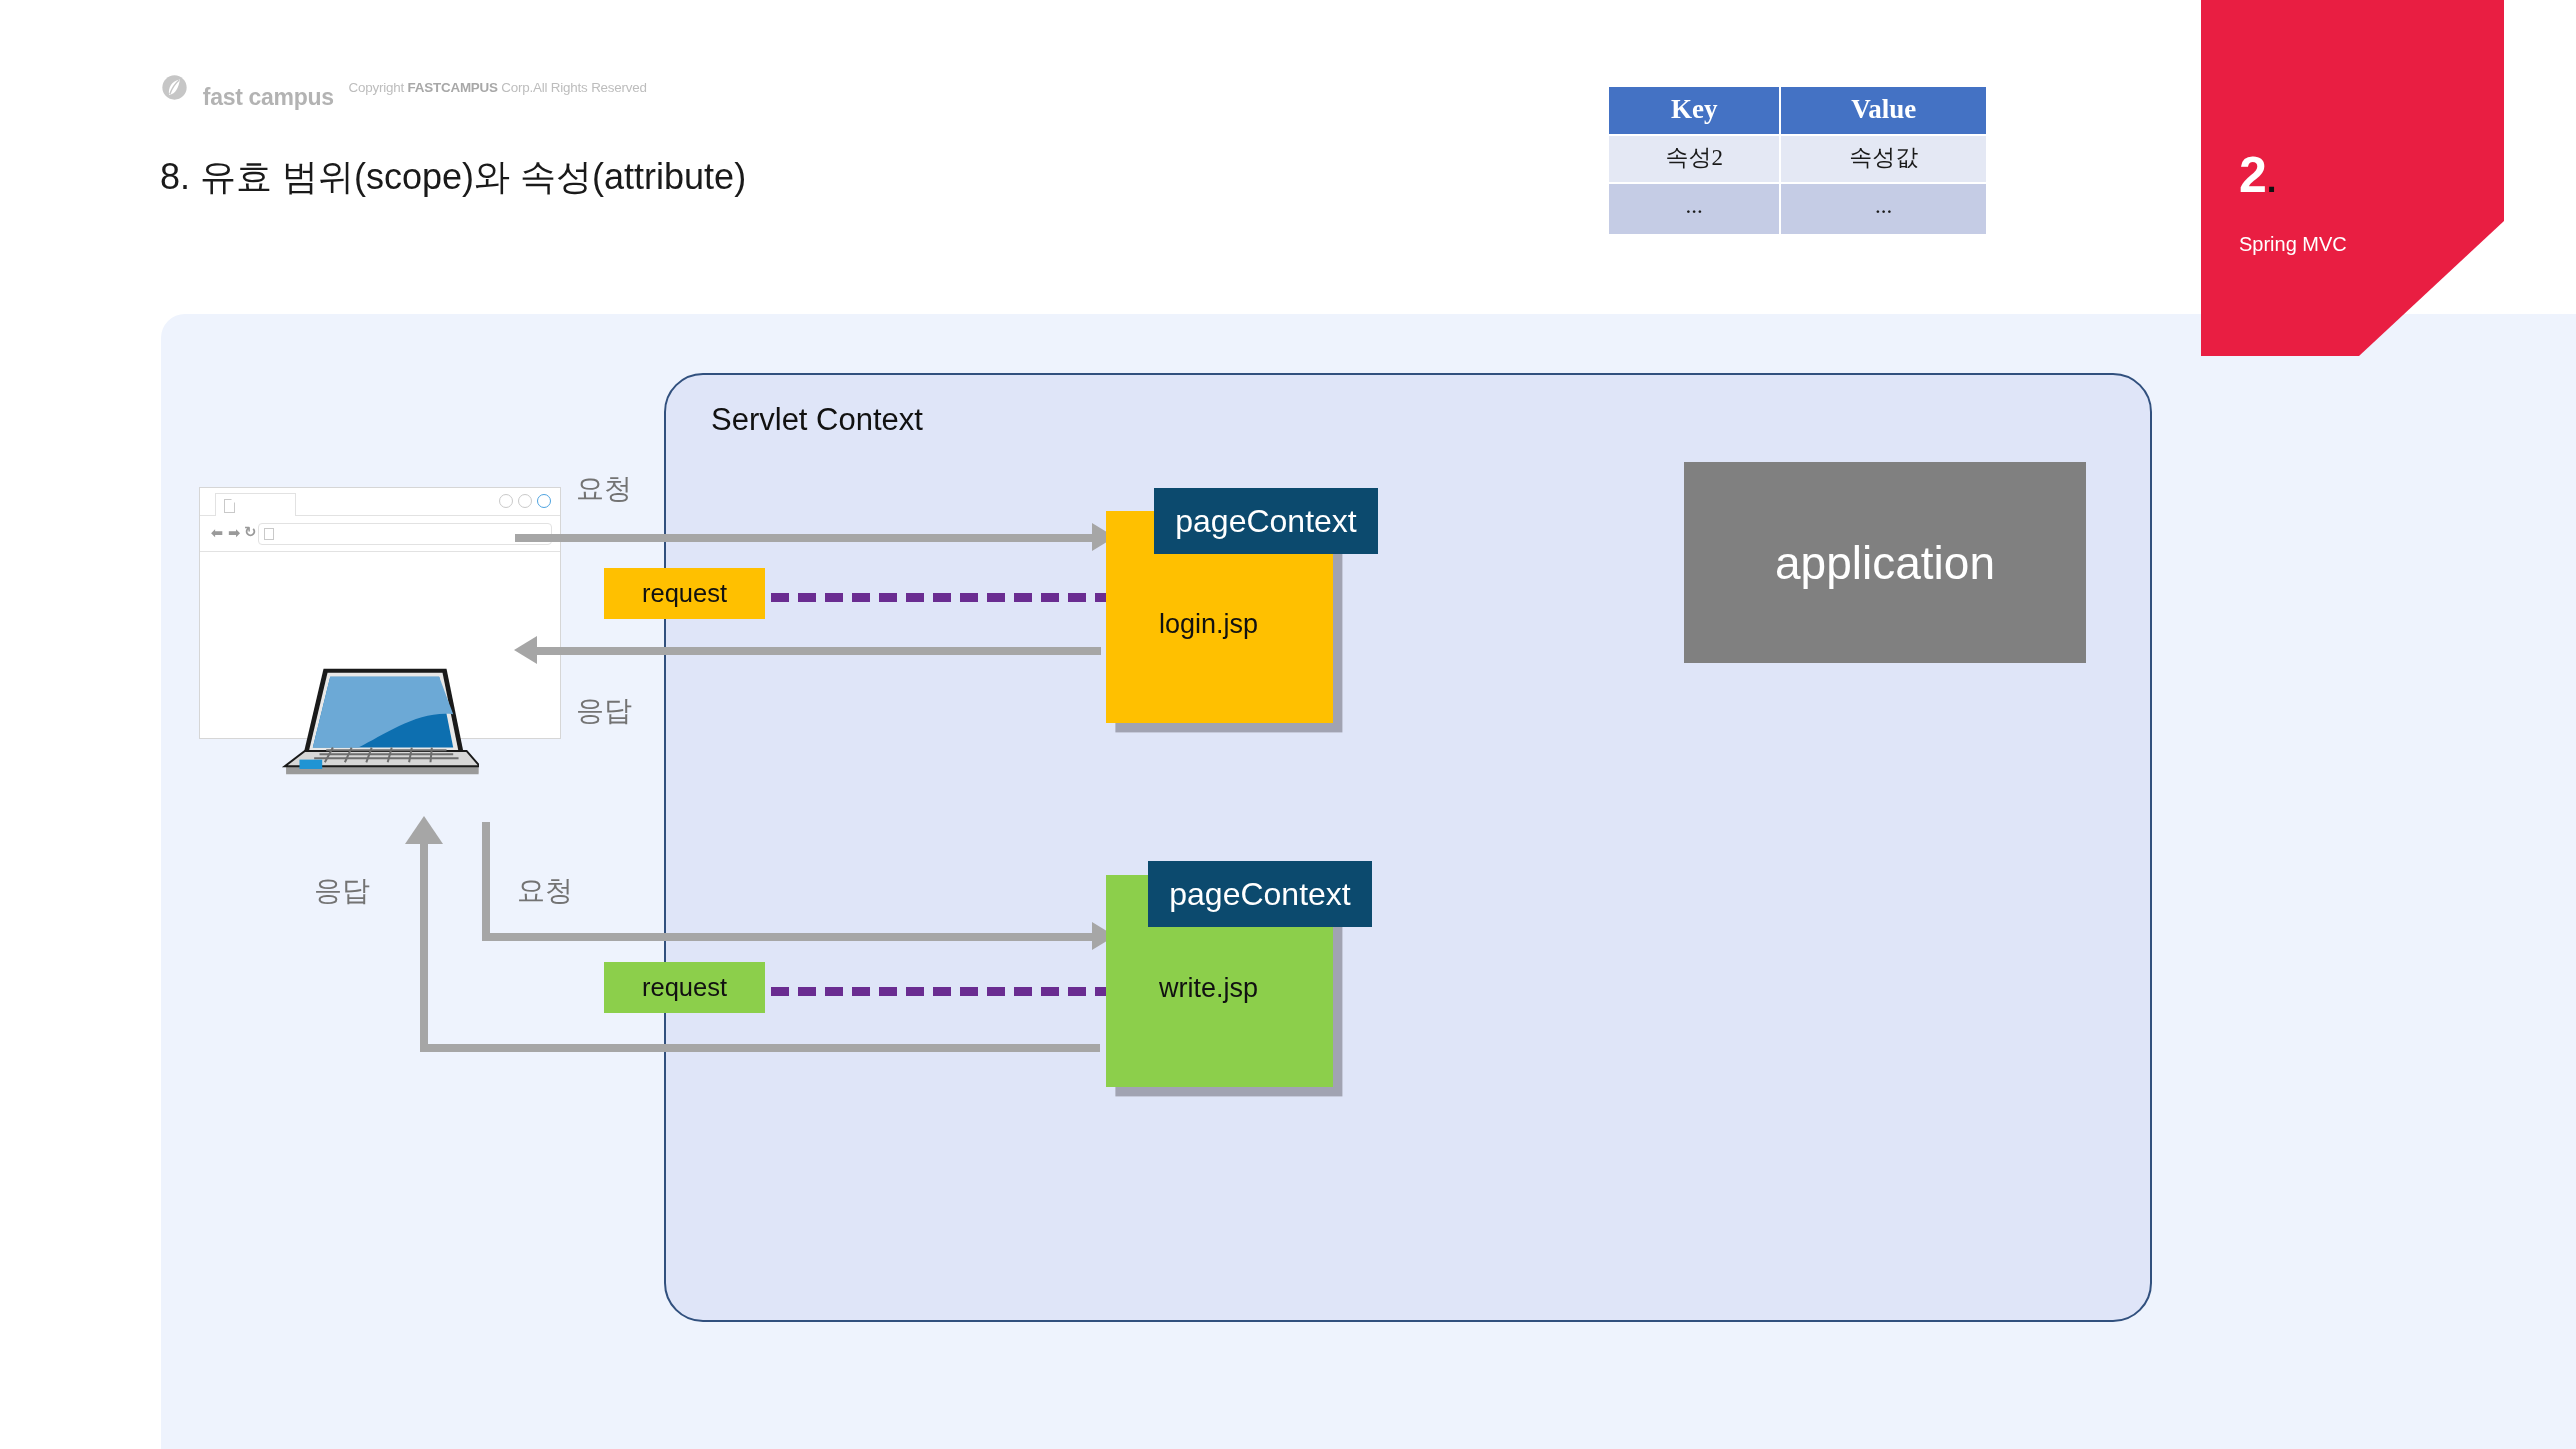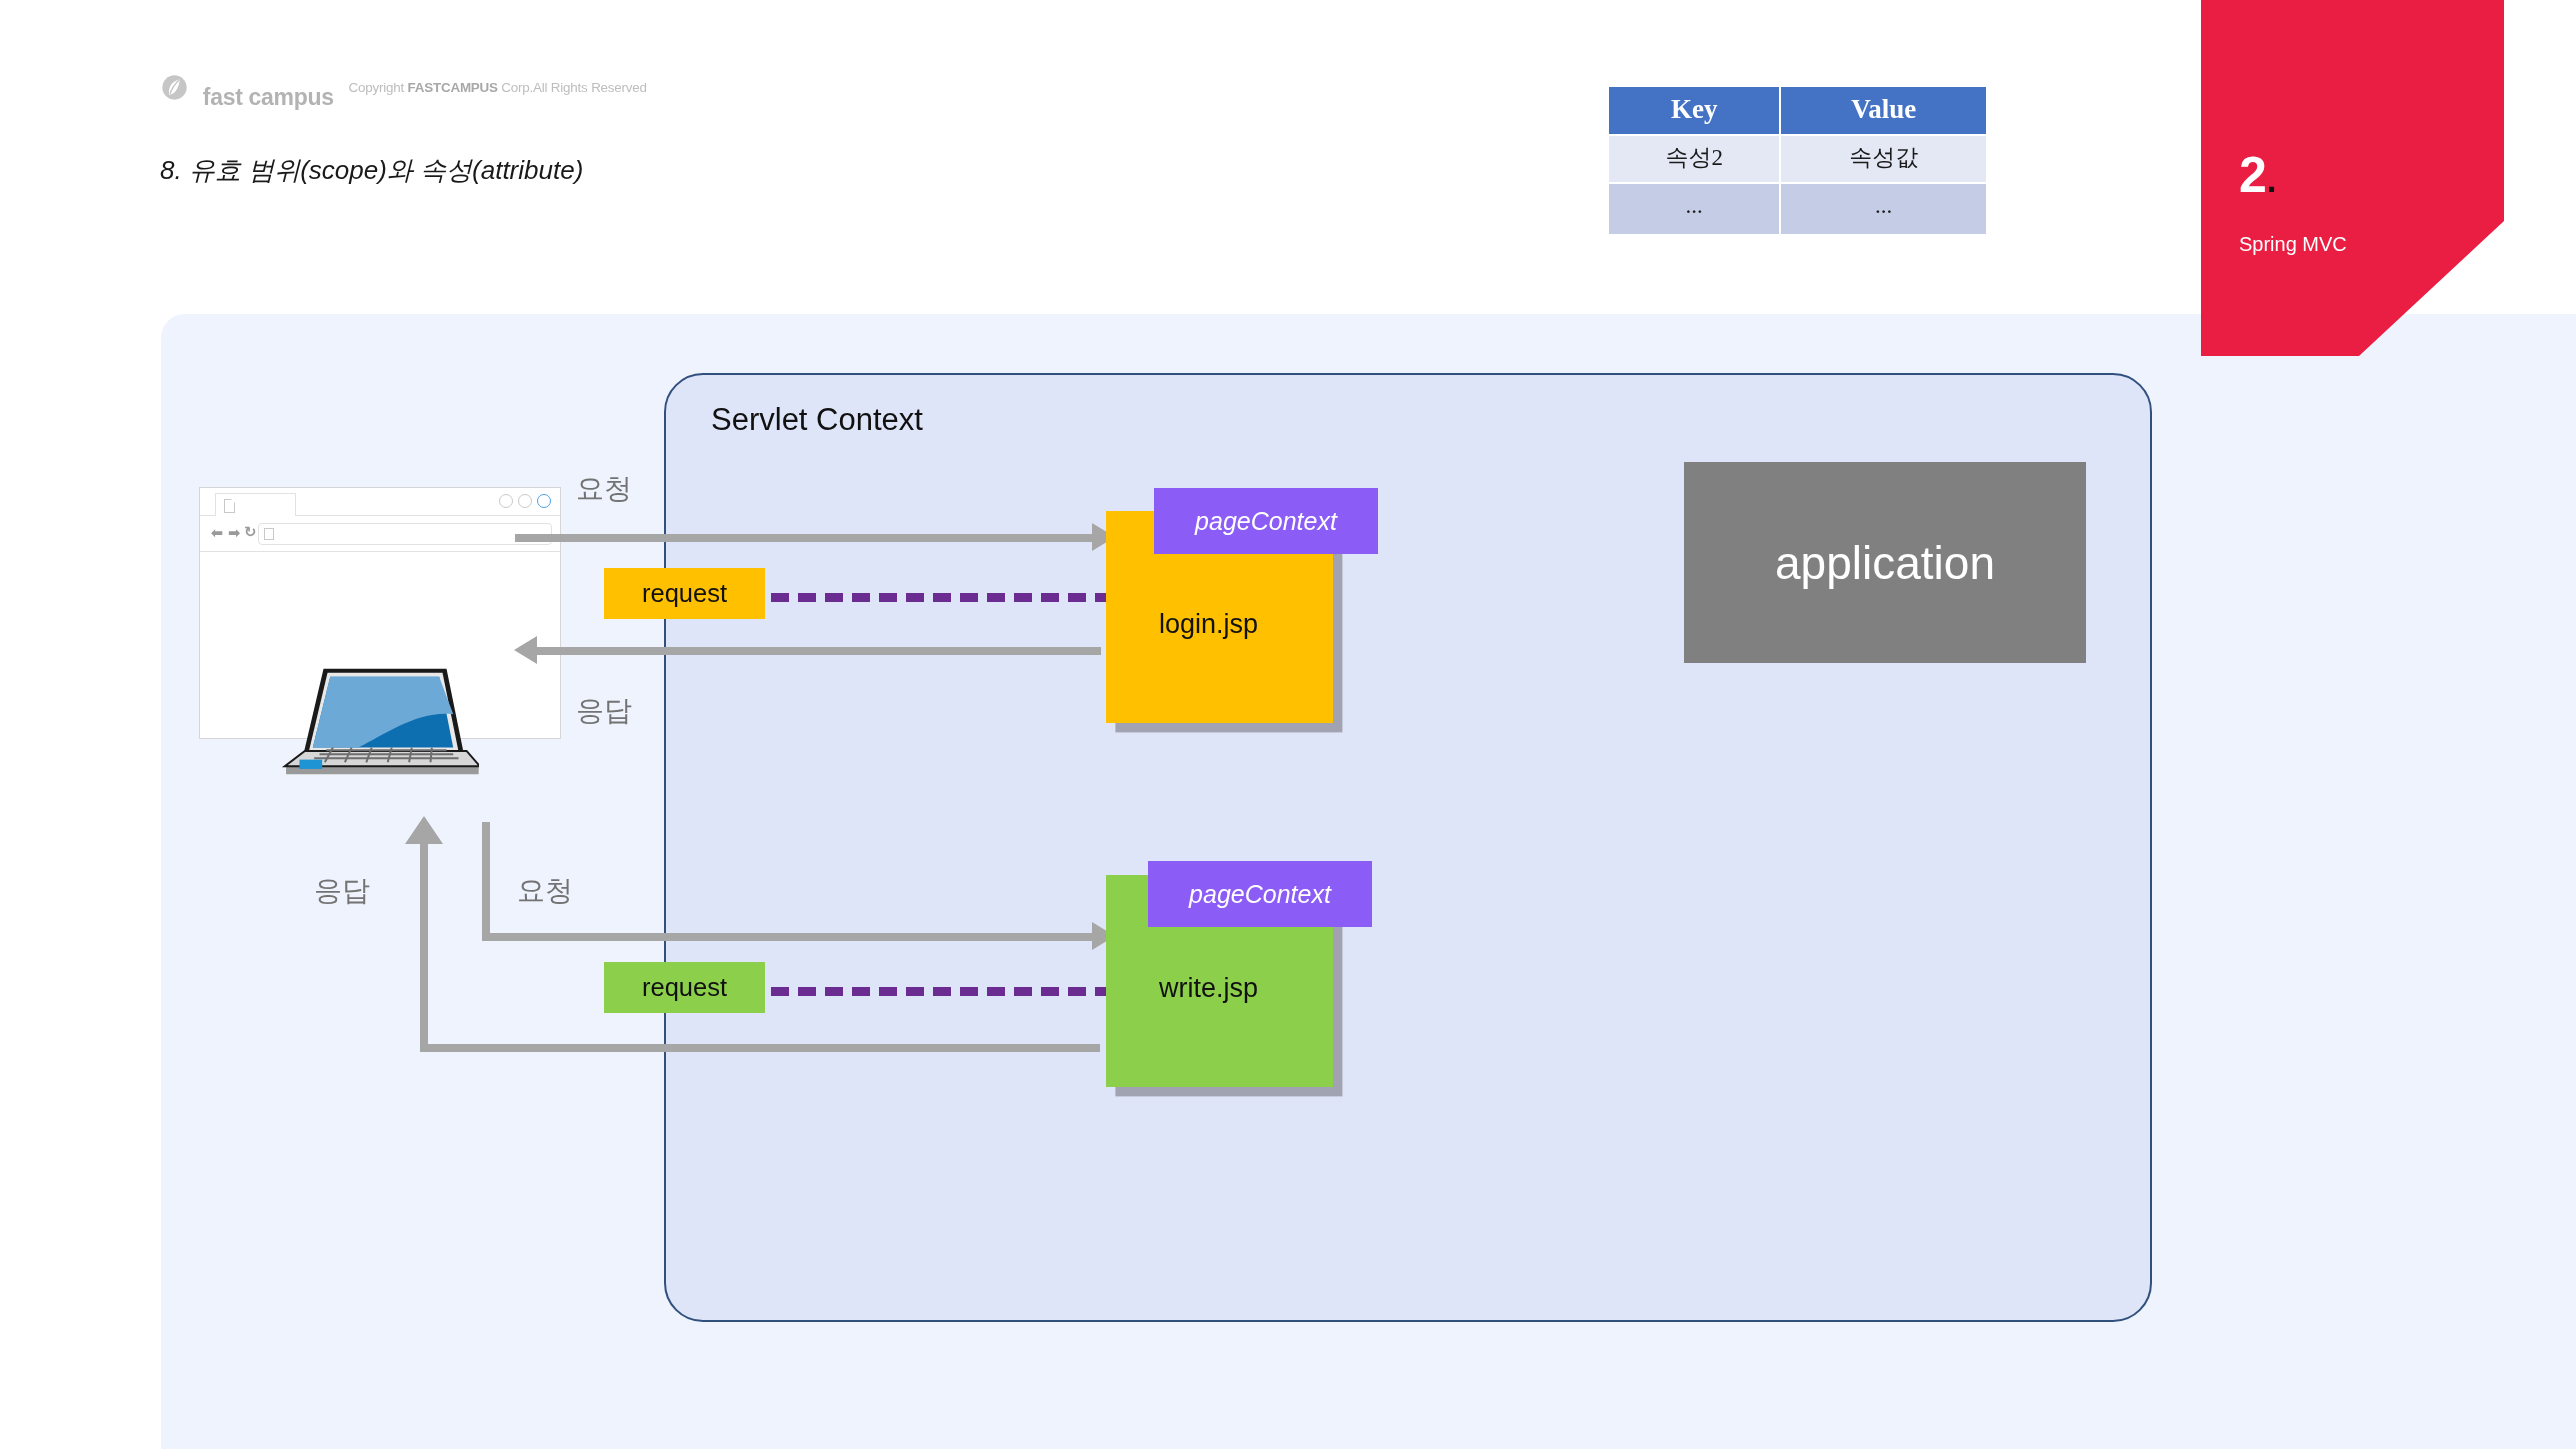--- a/index.html
+++ b/index.html
@@ -14,21 +14,21 @@
 
   
   .logo-row{position:absolute;left:161px;top:64px;display:flex;align-items:center;gap:14.8px;}
   .logo-mark{width:27px;height:27px;position:relative;}
   .logo-word{font-size:23px;color:#b3b3b3;font-weight:700;letter-spacing:-0.3px;margin-top:20px;}
   .copyright{font-size:13.4px;color:#bdbdbd;letter-spacing:-0.2px;white-space:nowrap;}
   .copyright b{color:#a8a8a8;font-weight:700;}
 
   .title-block{position:absolute;left:160px;top:149px;}
   .title-l1{font-size:34px;color:#1a1a1a;line-height:1.26;white-space:nowrap;}
-  .title-l2{font-size:26px;color:#1a1a1a;line-height:1.26;white-space:nowrap;margin-top:5.4px;font-style:italic;}
+  .title-l2{font-size:36px;color:#1a1a1a;line-height:1.26;white-space:nowrap;margin-top:5.4px;}
 
   
   .kv-table{position:absolute;left:1607px;top:85px;width:381px;border-collapse:separate;border-spacing:2.7px 2px;font-family:Liberation Serif, serif;}
   .kv-table th{background:#4472c4;color:#ffffff;font-size:27px;font-weight:700;padding:6.7px 0 9.4px;text-align:center;}
   .kv-table td{font-size:23px;color:#1a1a1a;text-align:center;padding:6px 0 8.7px;}
   .kv-table tr.odd td{background:#c5cce5;}
   .kv-table tr.even td{background:#e4e8f4;}
   .kv-table tr.dots td{background:#c5cce5;padding:9.4px 0 14.8px;}
 
   
@@ -76,22 +76,22 @@
   .flabel{position:absolute;font-size:28px;color:#737373;white-space:nowrap;}
 
   
   .garrow{position:absolute;background:#a6a6a6;}
 
   
   .jsp-box{position:absolute;box-shadow:9.4px 9.4px 0 0 rgba(110,110,120,.55);}
   .jsp-yellow{background:#ffc000;}
   .jsp-green{background:#8ccf4b;}
   .jsp-name{position:absolute;font-size:27px;color:#111;white-space:nowrap;}
-  .pc-tag{position:absolute;background:#8b5cf6;color:#fff;font-size:25px;
-          display:flex;align-items:center;justify-content:center;font-style:italic;}
+  .pc-tag{position:absolute;background:#0c4a6e;color:#fff;font-size:32px;
+          display:flex;align-items:center;justify-content:center;}
   .req-chip{position:absolute;display:flex;align-items:center;justify-content:center;
             font-size:25.5px;color:#111;}
   .req-yellow{background:#ffc000;}
   .req-green{background:#8ccf4b;}
 
   .app-box{position:absolute;left:1684px;top:462px;width:402px;height:201px;
            background:#808080;color:#ffffff;font-size:46px;
            display:flex;align-items:center;justify-content:center;}
 </style>
 </head>

